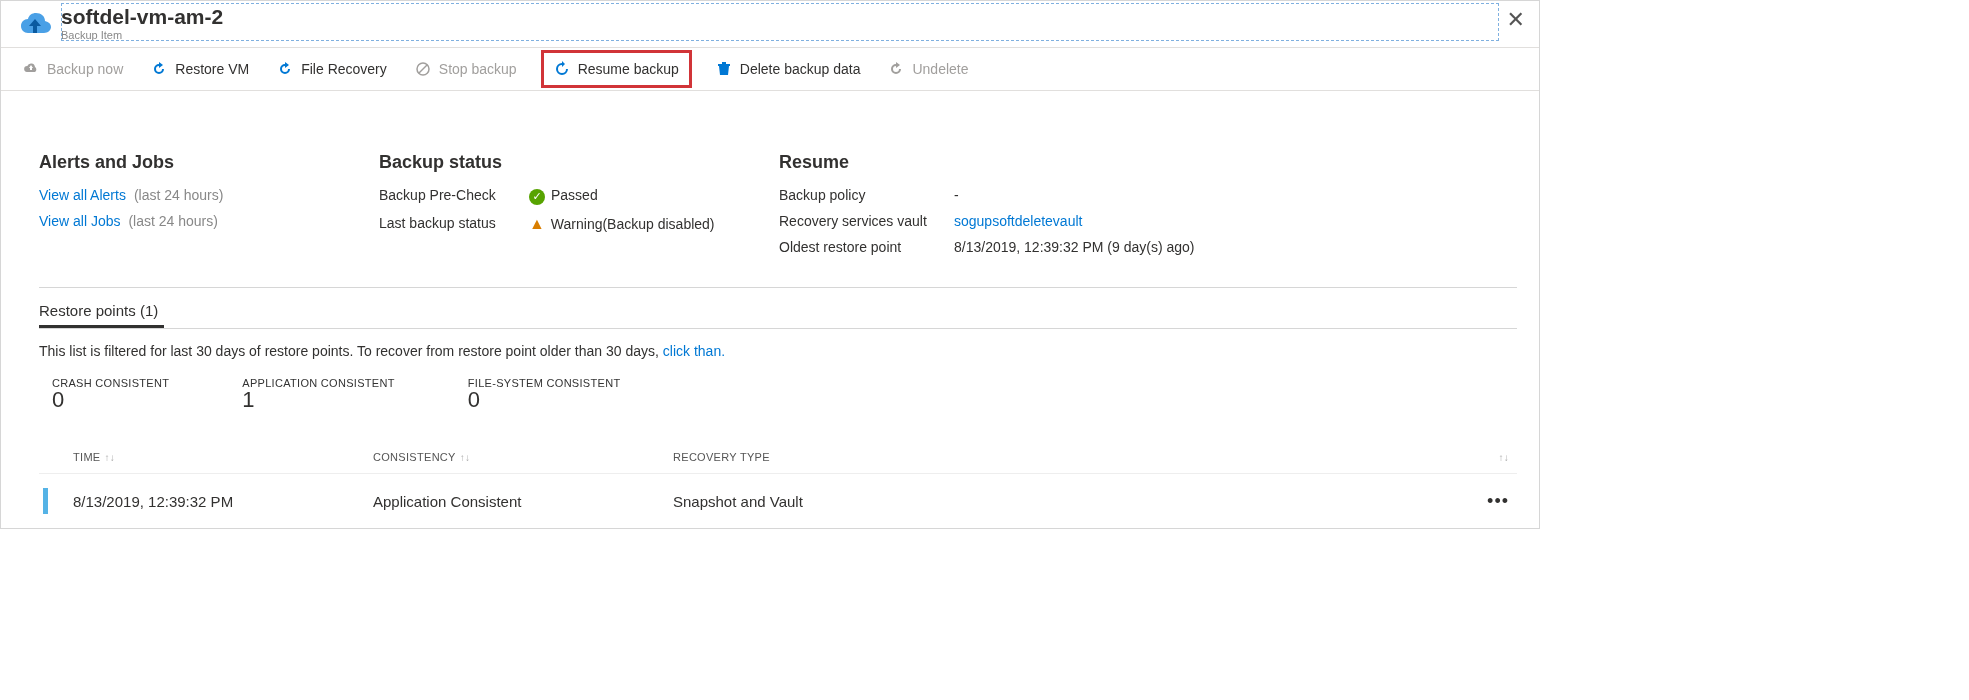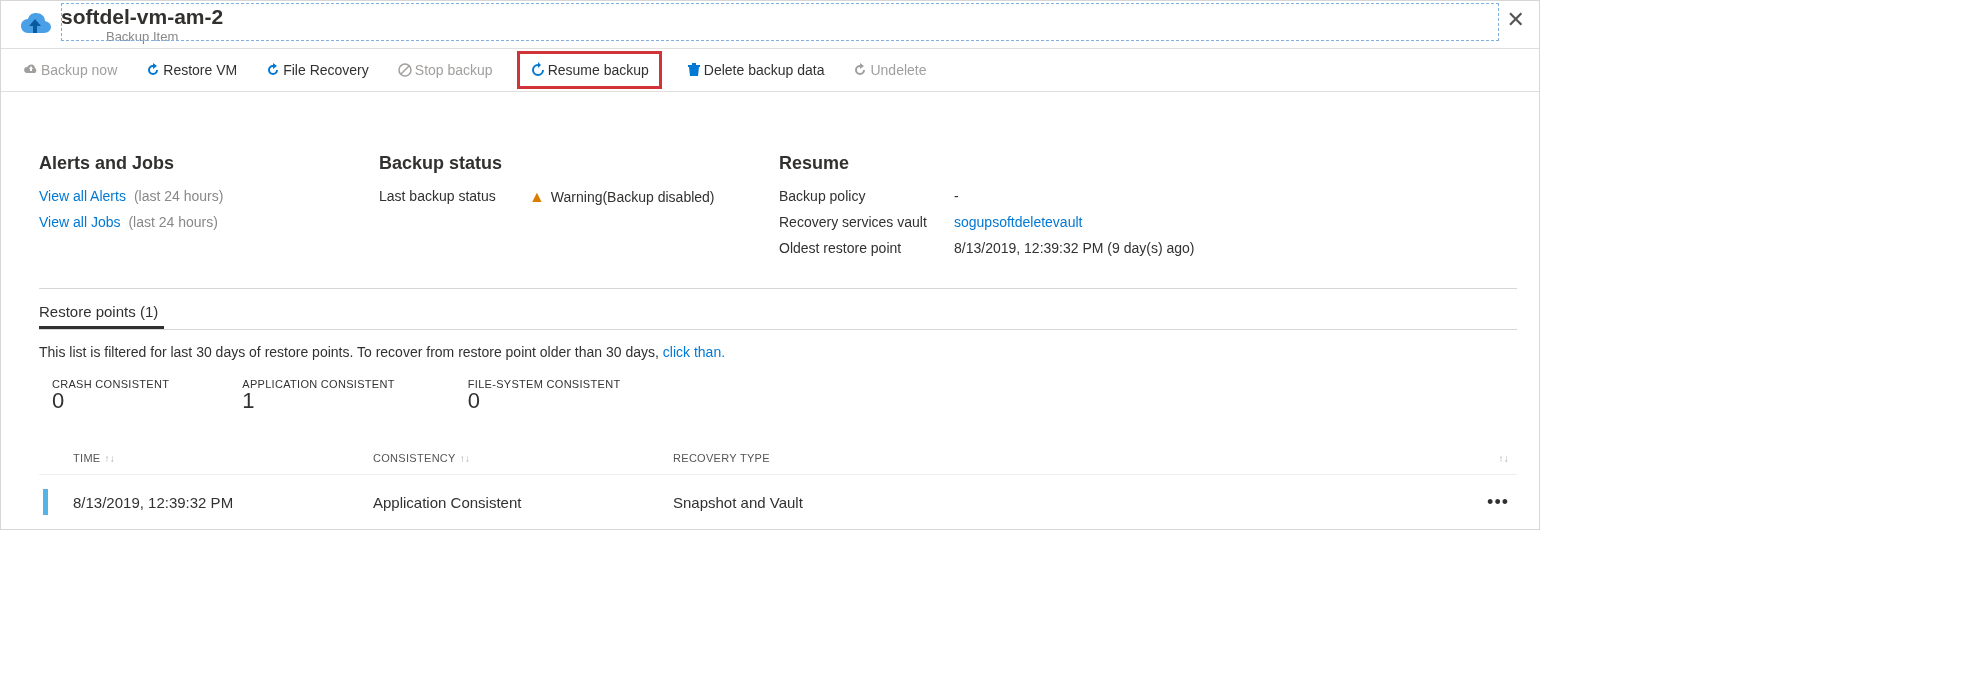--- a/index.html
+++ b/index.html
@@ -25,23 +25,22 @@
     height: 36px;
     margin-right: 8px;
     margin-top: 2px;
   }
   .header-text h1 {
     font-size: 21px;
     font-weight: 600;
     color: #323130;
   }
   .header-text .sub {
-    font-size: 13px;
+    font-size: 11px;
     color: #888;
-    text-align: center;
   }
   .close-btn {
     position: absolute;
     right: 14px;
     top: 8px;
     font-size: 22px;
     line-height: 1;
     color: #555;
     cursor: pointer;
   }
@@ -60,21 +59,21 @@
     border-top: 1px solid #e1dfdd;
     border-bottom: 1px solid #e1dfdd;
     padding: 0 18px;
     gap: 20px;
     height: 44px;
     margin-top: 4px;
   }
   .tool-item {
     display: inline-flex;
     align-items: center;
-    gap: 2px;
+    gap: 8px;
     font-size: 14px;
     color: #323130;
     cursor: pointer;
     padding: 6px 4px;
   }
   .tool-item.disabled { color: #a19f9d; cursor: default; }
   .tool-item .ic { width: 16px; height: 16px; display:inline-flex; align-items:center; justify-content:center;}
   .tool-item.blue .ic { color: #0078d4; }
   .tool-item.disabled .ic { color: #a19f9d; }
   .highlight-box {
@@ -266,20 +265,26 @@
         </div>
         <div class="row">
           <span class="link">View all Jobs</span>
           <span class="muted">(last 24 hours)</span>
         </div>
       </div>
 
       <div class="section backup-status" style="width:340px">
         <h2>Backup status</h2>
         <div class="row">
+          <span class="label">Backup Pre-Check</span>
+          <span>
+            <span class="icon-pass">✓</span><span>Passed</span>
+          </span>
+        </div>
+        <div class="row">
           <span class="label">Last backup status</span>
           <span>
             <span class="icon-warn">▲</span><span>Warning(Backup disabled)</span>
           </span>
         </div>
       </div>
 
       <div class="section summary">
         <h2>Resume</h2>
         <div class="row">

